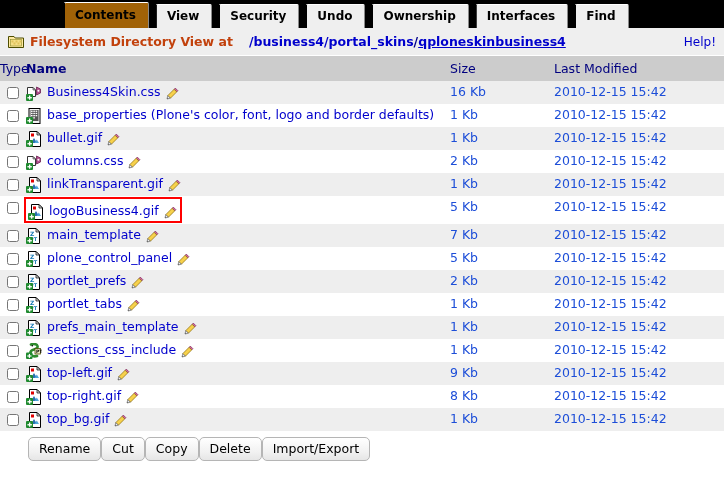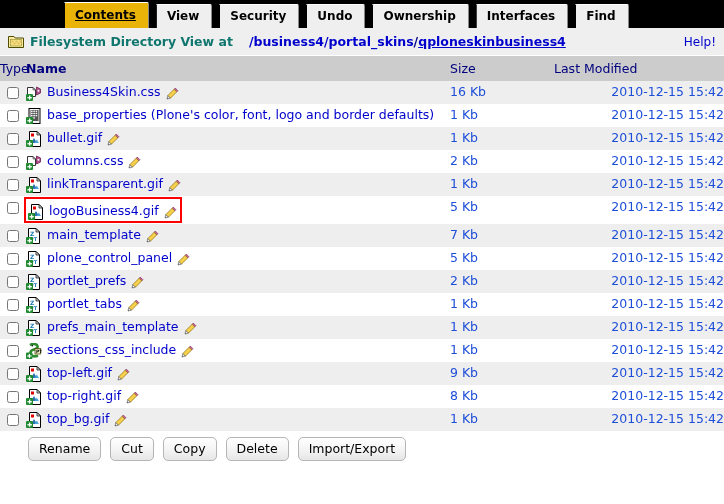--- a/index.html
+++ b/index.html
@@ -45,46 +45,45 @@
   
   .tab::before {
     content: "";
     position: absolute;
     left: -7px; top: 0; bottom: 0;
     width: 7px;
     background: #000000;
     clip-path: polygon(0 0, 100% 0, 100% 100%, 55% 100%);
   }
   .tab.selected {
-    background: #eab308;
+    background: #a16207;
     height: 26px;
     line-height: 25px;
     z-index: 3;
-    text-decoration: underline;
   }
   #tabbar-underline {
     position: absolute;
     left: 0; right: 0; bottom: 0;
     height: 0;
   }
 
   
   #header {
     height: 28px;
     background: #efefef;
     display: flex;
     align-items: center;
     padding: 0 8px 0 8px;
     border-bottom: 1px solid #ffffff;
   }
   #header-icon { margin-right: 6px; display: block; line-height: 0; }
   #header-title {
     font-weight: bold;
     font-size: 12.5px;
-    color: #0f766e;
+    color: #c2410c;
     white-space: nowrap;
   }
   #header-path {
     font-weight: bold;
     font-size: 12.5px;
     margin-left: 16px;
     white-space: nowrap;
     color: #00008b;
   }
   #header-path a { color: #0000cc; text-decoration: none; }
@@ -117,21 +116,21 @@
     font-size: 12.5px;
     vertical-align: top;
     border: none;
   }
   tr.odd td { background: #eeeeee; }
   tr.even td { background: #ffffff; }
 
   .col-check { width: 26px; text-align: center; }
   .col-name  { width: 424px; }
   .col-size  { width: 104px; }
-  .col-date  { width: 170px; text-align: right; }
+  .col-date  { width: 170px; }
   th.hdr-type { width: 26px; padding-left: 16px; }
 
   .hdr-name-cell { padding-left: 0; margin-left: 17px; }
 
   input.rowcheck {
     margin: 0; padding: 0;
     width: 12px; height: 12px;
     vertical-align: middle;
     cursor: pointer;
   }
@@ -155,21 +154,20 @@
     border: 2px solid #ff0000;
     padding: 4px 3px 1px 2px;
     margin: -2px 0 -2px -2px;
   }
 
   
   #buttonbar {
     padding: 6px 0 6px 28px;
     background: #ffffff;
     display: flex;
-    gap: 9px;
     align-items: center;
   }
   .btn {
     font-family: "DejaVu Sans", "Liberation Sans", sans-serif;
     font-size: 12.5px;
     color: #000000;
     background: linear-gradient(#ffffff, #f2f2f2 60%, #e6e6e6);
     border: 1px solid #b5b5b5;
     border-radius: 5px;
     padding: 3px 10px 4px 10px;

